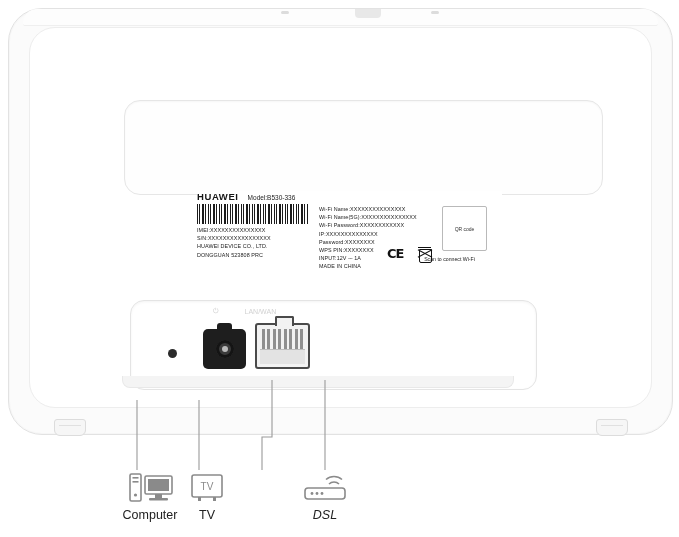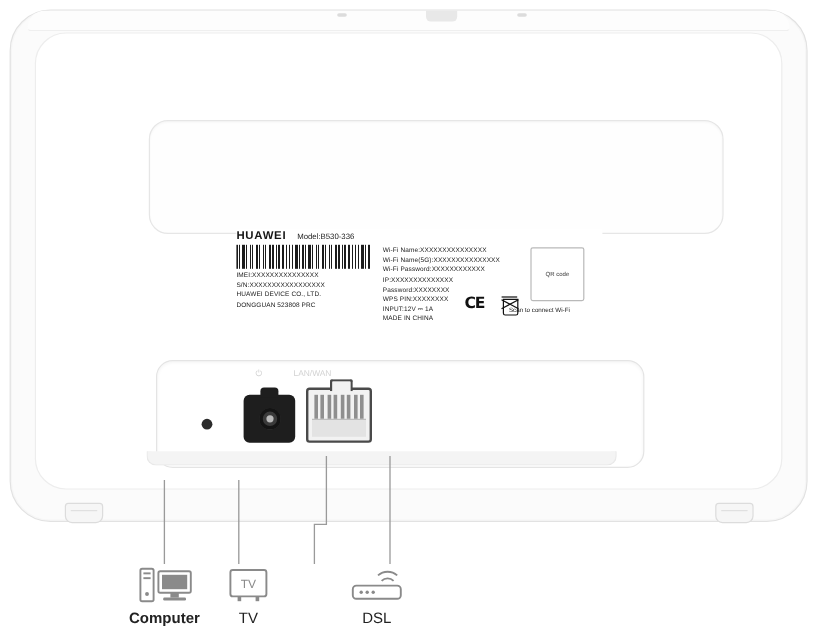--- a/index.html
+++ b/index.html
@@ -404,24 +404,24 @@
     height: 34px;
     display: flex;
     align-items: flex-end;
     justify-content: center;
   }
   .legend-item .cap {
     margin-top: 4px;
     font-size: 12.5px;
     color: #222;
   }
-  .li-computer { left: 2px; font-weight: bold; }
+  .li-computer { left: 15px; }
   .li-tv { left: 72px; text-align: center; }
   .li-ap { left: 134px; }
-  .li-dsl { left: 179px; }
+  .li-dsl { left: 190px; font-style: italic; }
 </style>
 </head>
 <body>
 
 <div id="stage">
 
   <div class="router-outer">
     <div class="top-seam">
       <div class="seam-notch n1"></div>
       <div class="seam-tab"></div>

